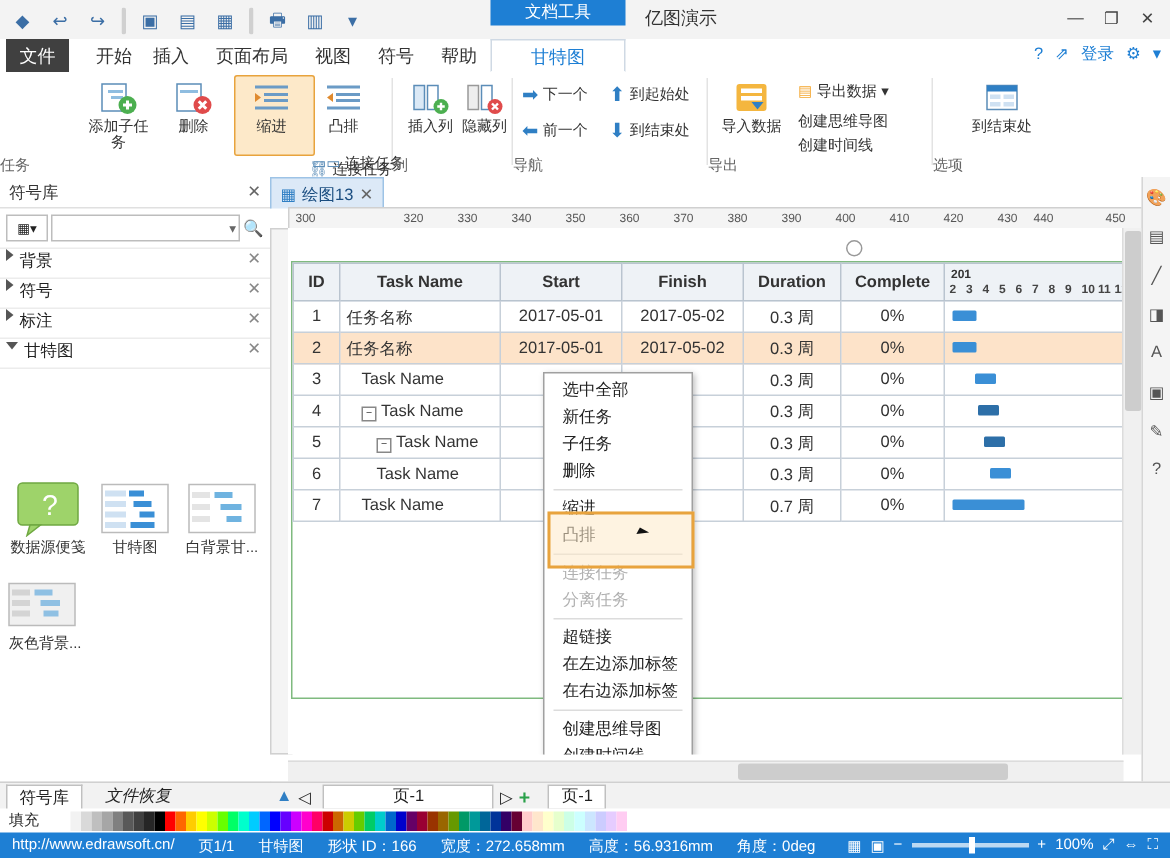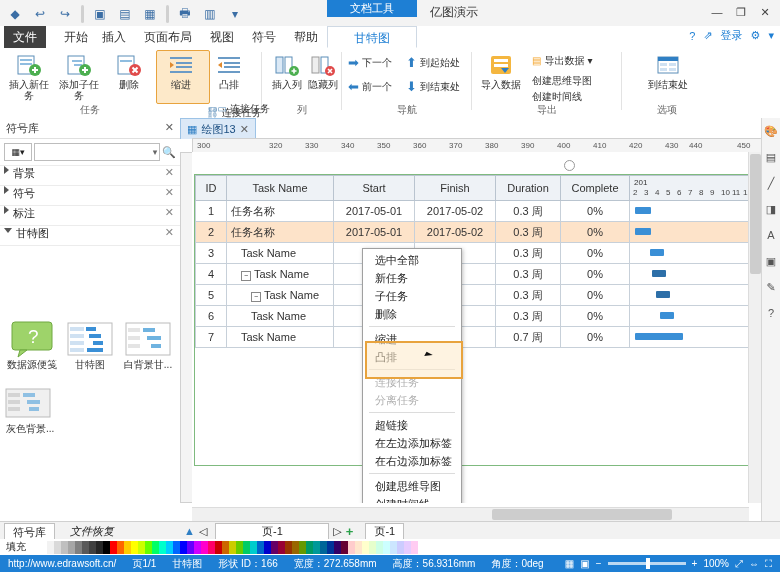--- a/index.html
+++ b/index.html
@@ -19,21 +19,21 @@
   
   .tabbar{position:absolute;left:0;top:26px;width:780px;height:22px;background:#fff;border-bottom:1px solid #cfd9e4;}
   .tab{position:absolute;top:0;height:22px;line-height:22px;padding:0 10px;font-size:12px;color:#333;}
   .tab.file{background:#404040;color:#fff;}
   .tab.active{background:#fff;border:1px solid #cfd9e4;border-bottom:1px solid #fff;color:#1e7fd4;box-sizing:border-box;}
   .tabright{position:absolute;right:6px;top:2px;display:flex;align-items:center;gap:8px;font-size:11px;color:#1e7fd4;}
 
   
   .ribbon{position:absolute;left:0;top:48px;width:780px;height:70px;background:#fff;border-bottom:1px solid #cfd9e4;}
   .rgroup{position:absolute;top:0;height:70px;}
-  .rgroup .glabel{position:absolute;bottom:1px;width:100%;text-align:center;font-size:10px;color:#666;}
+  .rgroup .glabel{position:absolute;bottom:1px;width:100%;text-align:left;font-size:10px;color:#666;}
   .rgroup .divider{position:absolute;right:0;top:4px;height:58px;width:1px;background:#e3e3e3;}
   .bigbtn{position:absolute;top:3px;width:46px;height:50px;text-align:center;}
   .bigbtn .ico{height:28px;display:flex;align-items:center;justify-content:center;}
   .bigbtn .lbl{font-size:10px;color:#333;line-height:11px;}
   .smallbtn{position:absolute;height:17px;font-size:10px;color:#333;display:flex;align-items:center;gap:3px;white-space:nowrap;}
   .sel-box{position:absolute;border:1px solid #e8a33d;background:#fde9c9;border-radius:2px;}
 
   
   .leftpanel{position:absolute;left:0;top:118px;width:180px;height:403px;background:#fff;border-right:1px solid #d6d6d6;}
   .panelhdr{height:20px;border-bottom:1px solid #e0e0e0;display:flex;align-items:center;font-size:11px;color:#333;padding-left:6px;position:relative;}
@@ -50,21 +50,21 @@
 
   
   .canvaswrap{position:absolute;left:180px;top:118px;right:0;height:403px;background:#fff;}
   .doctab{position:absolute;left:0;top:0;height:20px;background:#dce9f7;border:1px solid #9dc3e6;border-bottom:none;display:flex;align-items:center;gap:4px;padding:0 6px;font-size:11px;color:#1a4d80;}
   .ruler{position:absolute;background:#f4f4f4;border:1px solid #d0d0d0;font-size:8px;color:#555;}
   .hruler{left:12px;top:20px;right:18px;height:14px;}
   .vruler{left:0;top:34px;bottom:18px;width:13px;}
   .sheet{position:absolute;left:12px;top:34px;right:18px;bottom:18px;background:#fff;overflow:hidden;}
   .gantt{position:absolute;left:2px;top:22px;width:575px;height:290px;border:1px solid #7fba7f;}
   table.gt{border-collapse:collapse;width:100%;font-size:11px;}
-  table.gt th{background:#eef2f6;border:1px solid #b9c4cf;height:22px;font-weight:normal;font-size:11px;color:#333;margin-left:12px;}
+  table.gt th{background:#eef2f6;border:1px solid #b9c4cf;height:22px;font-weight:bold;font-size:11px;color:#333;margin-left:12px;}
   table.gt td{border:1px solid #c7d0d9;height:18px;text-align:center;color:#333;font-size:11px;}
   .timecell{padding:0;}
   .bar{height:7px;background:#3a8fd6;border-radius:1px;}
   .bar.sum{height:7px;background:#2d6fa8;}
   .rowsel td{background:#fde3c9;}
 
   
   .ctxmenu{position:absolute;left:352px;top:232px;width:100px;background:#fff;border:1px solid #a0a0a0;box-shadow:1px 1px 4px rgba(0,0,0,.25);font-size:11px;padding:2px 0;z-index:50;}
   .ctxmenu .mi{height:18px;line-height:18px;padding-left:12px;color:#222;}
   .ctxmenu .mi.dis{color:#b0b0b0;}
@@ -135,32 +135,20 @@
       <span>⇗</span>
       <span>登录</span>
       <span>⚙</span>
       <span>▾</span>
     </div>
   </div>
 
   <div class="ribbon">
 
     <div class="rgroup" style="left:0;width:262px;">
-      <div class="bigbtn" style="left:6px;">
-        <div class="ico">
-          <svg width="26" height="24">
-              <rect x="2" y="3" width="16" height="18" fill="#fff" stroke="#5b8db8"></rect>
-              <rect x="4" y="6" width="12" height="2" fill="#8fbde0"></rect>
-              <rect x="4" y="10" width="12" height="2" fill="#8fbde0"></rect>
-              <circle cx="19" cy="17" r="6" fill="#4caf50"></circle>
-              <path d="M16 17h6M19 14v6" stroke="#fff" stroke-width="2"></path>
-            </svg>
-        </div>
-        <div class="lbl">插入新任务</div>
-      </div>
       <div class="bigbtn" style="left:56px;">
         <div class="ico">
           <svg width="26" height="24">
               <rect x="2" y="3" width="16" height="18" fill="#fff" stroke="#5b8db8"></rect>
               <rect x="6" y="7" width="10" height="2" fill="#8fbde0"></rect>
               <rect x="8" y="11" width="8" height="2" fill="#8fbde0"></rect>
               <circle cx="19" cy="17" r="6" fill="#4caf50"></circle>
               <path d="M16 17h6M19 14v6" stroke="#fff" stroke-width="2"></path>
             </svg>
         </div>

